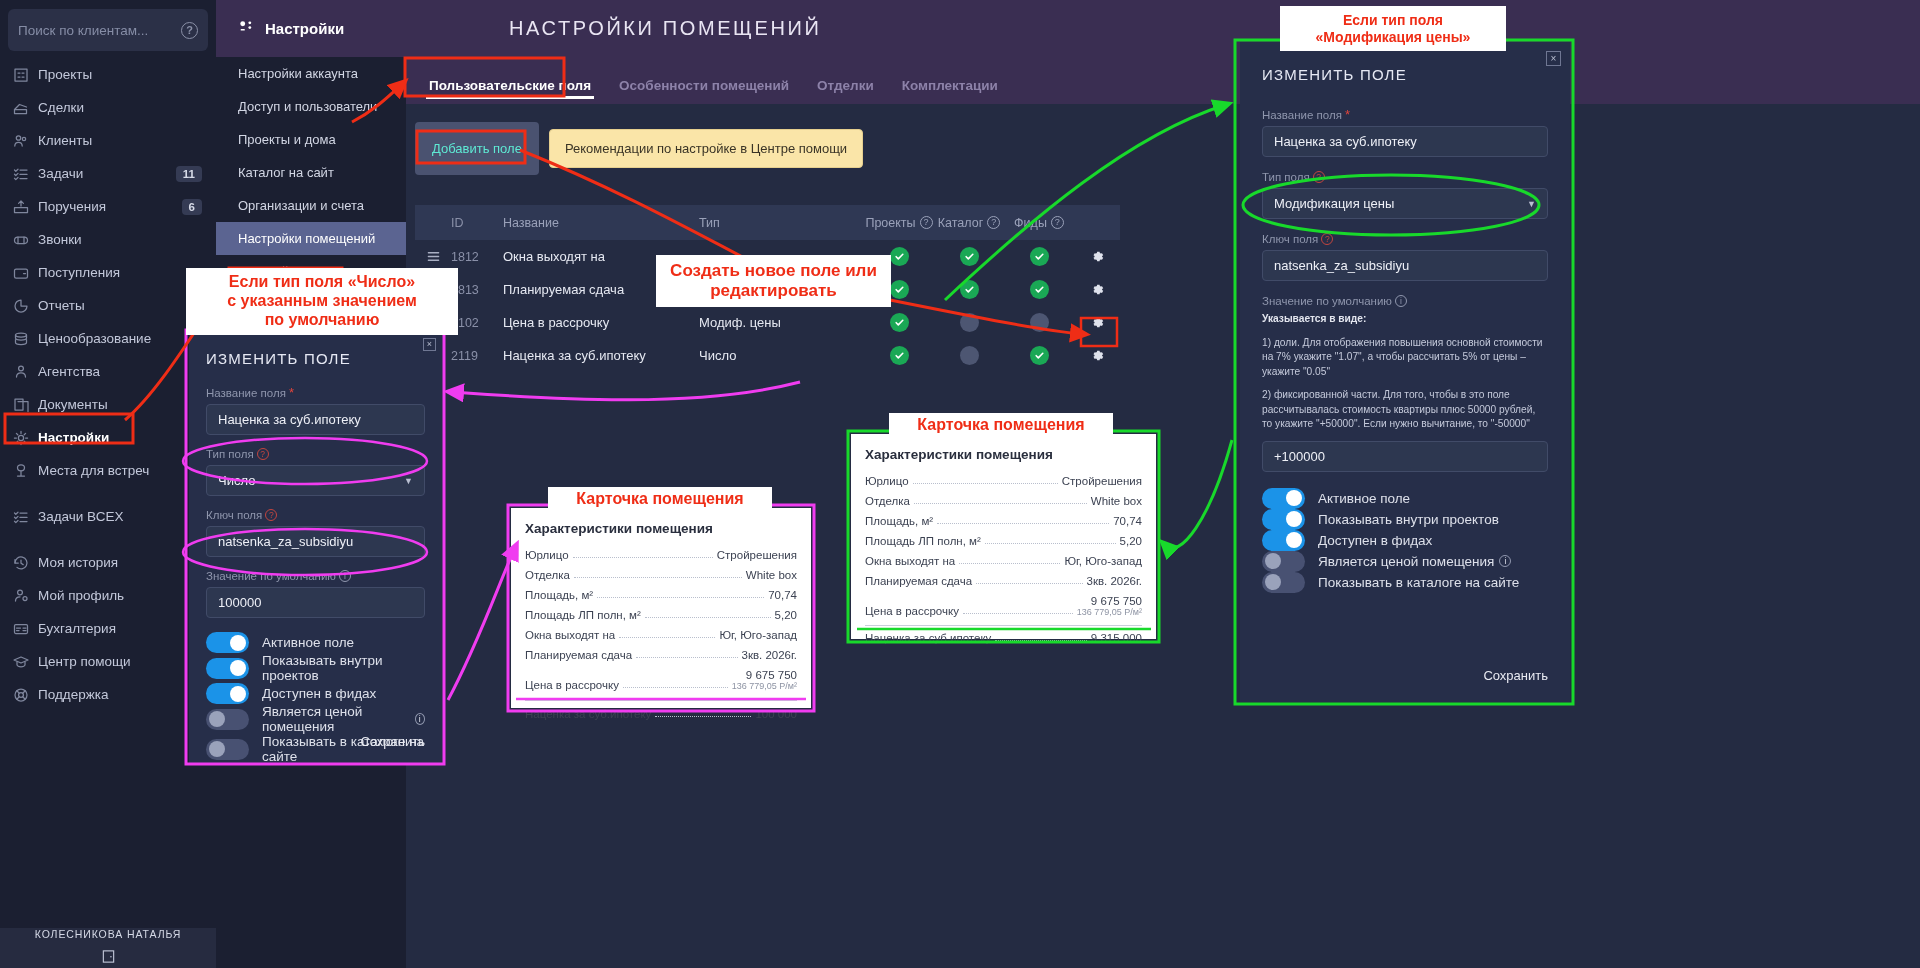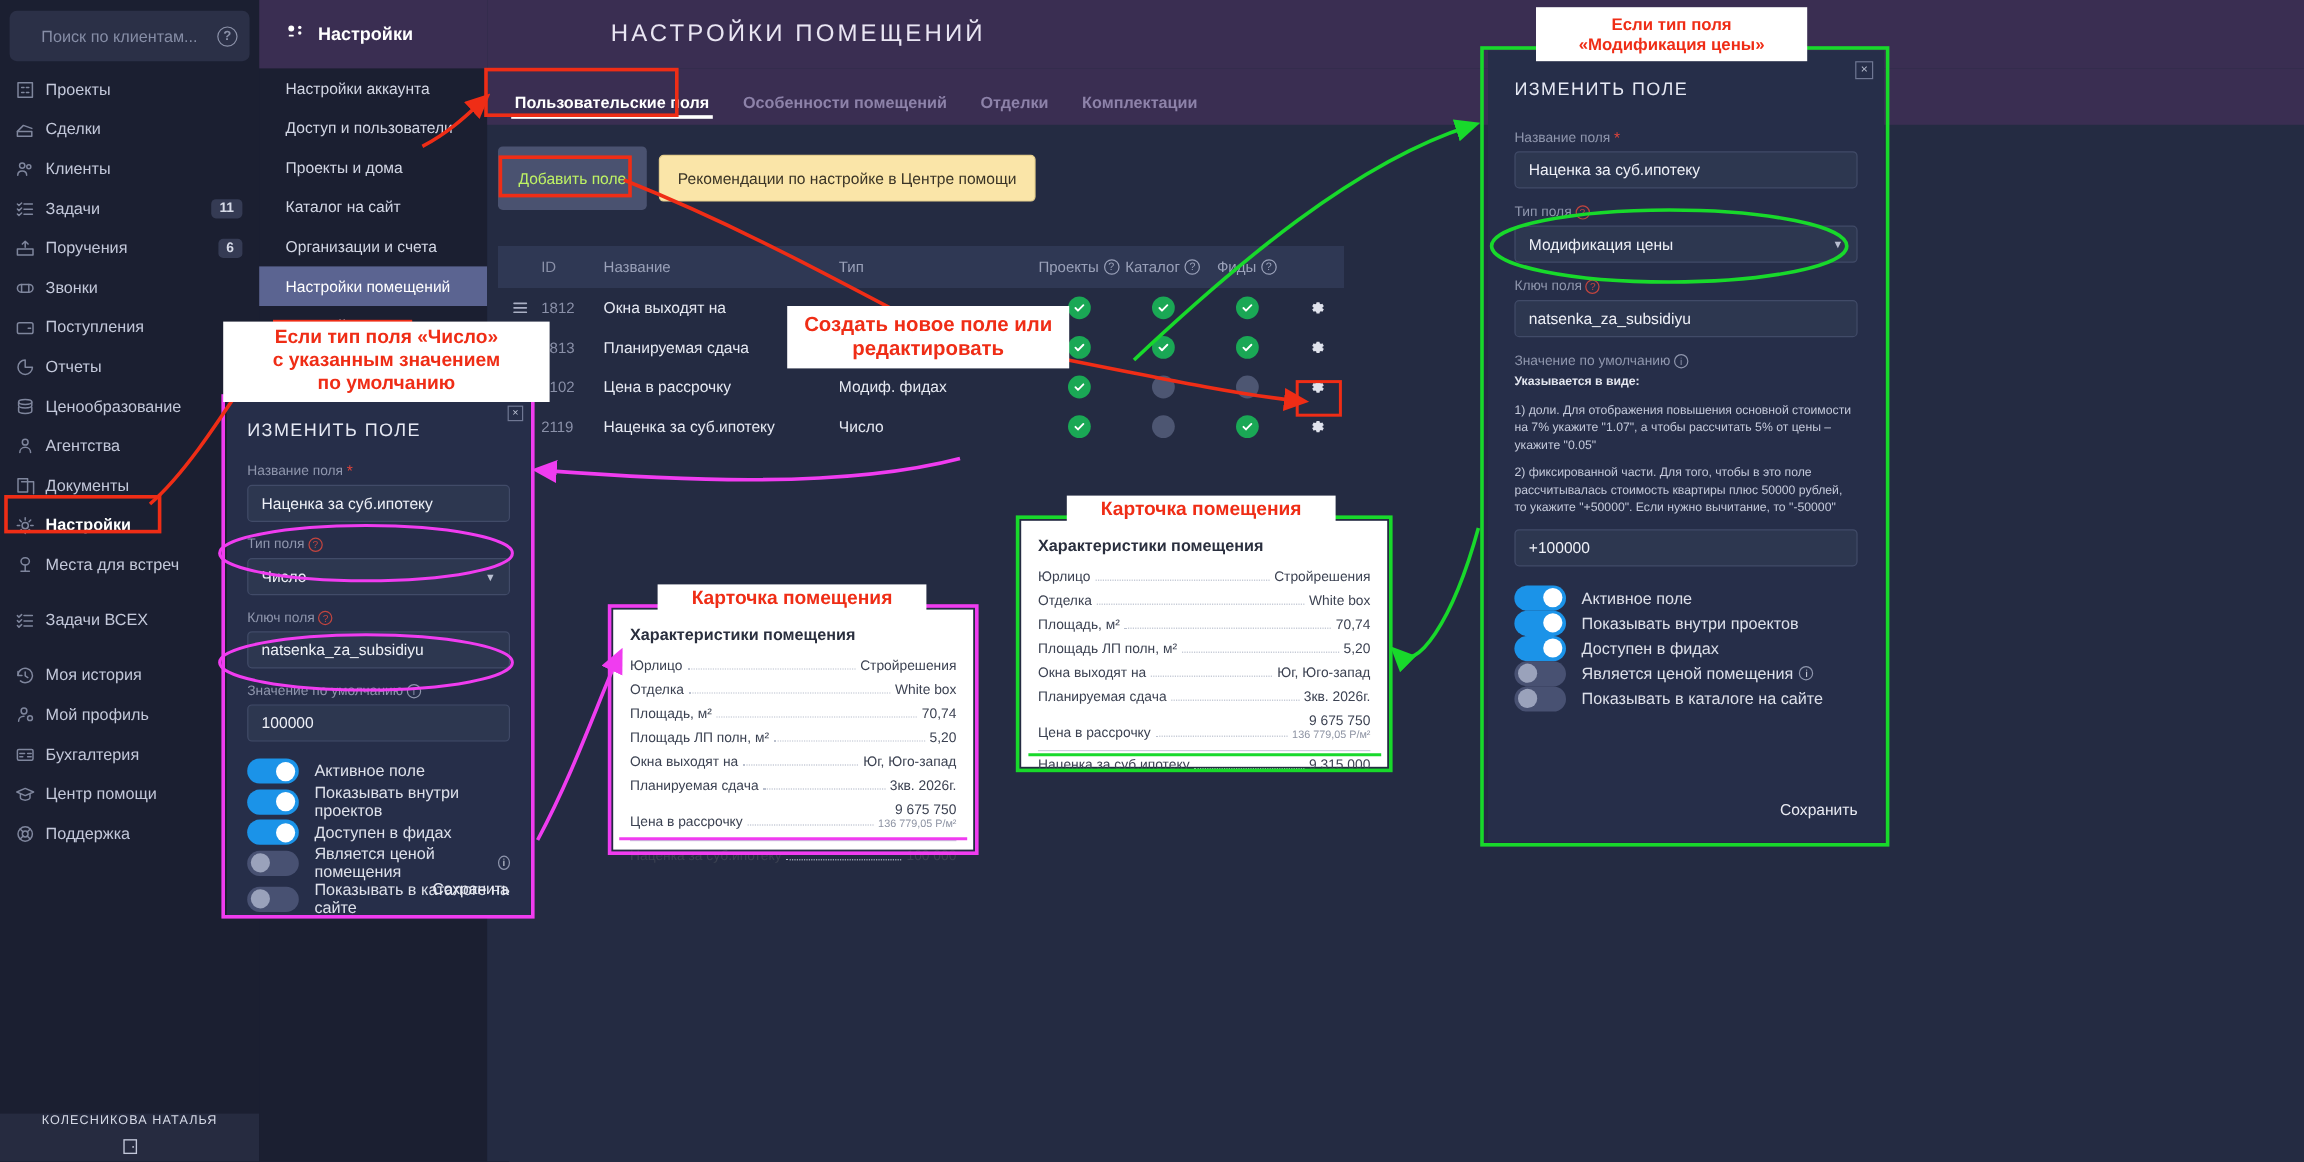--- a/index.html
+++ b/index.html
@@ -14,21 +14,21 @@
   
   .leftnav {
     position: absolute; left: 0; top: 0; width: 216px; height: 968px;
     background: #1b1f31;
   }
   .search-box {
     position: absolute; left: 8px; top: 9px; width: 200px; height: 42px;
     background: #2b3047; border-radius: 6px;
     display: flex; align-items: center; padding: 0 10px;
   }
-  .search-box .ph { color: #868da6; font-size: 13.5px; flex: 1; text-align: center; }
+  .search-box .ph { color: #868da6; font-size: 13.5px; flex: 1; }
   .qmark {
     width: 17px; height: 17px; border-radius: 50%;
     border: 1.6px solid #8b91a8; color: #8b91a8;
     font-size: 11px; line-height: 14px; text-align: center; font-weight: bold;
   }
   .nav-list { position: absolute; left: 0; top: 58px; width: 216px; }
   .nav-item {
     display: flex; align-items: center; height: 33px; padding-left: 12px;
     color: #c3c8da; font-size: 13.5px; position: relative;
   }
@@ -75,21 +75,21 @@
     color: #8d82a9; font-size: 13.5px; font-weight: bold; padding: 0 14px 11px 14px;
     position: relative;
   }
   .tab.active { color: #ffffff; }
   .tab.active::after {
     content: ""; position: absolute; left: 11px; right: 11px; bottom: 5px;
     height: 3px; background: #fff;
   }
   .toolbar { position: absolute; left: 9px; top: 122px; display: flex; align-items: center; gap: 10px; }
   .btn-add {
-    background: #4a5270; color: #bef264; font-size: 13px; border-radius: 4px;
+    background: #4a5270; color: #5eead4; font-size: 13px; border-radius: 4px;
     padding: 19px 17px; border: none;
   }
   .helper-note {
     background: #fae5a8; color: #3a3426; font-size: 13px; border-radius: 4px;
     padding: 11px 15px; border: 1px solid #e6cf8e;
   }
 
   
   .tbl { position: absolute; left: 9px; top: 205px; width: 705px; }
   .tbl-head {
@@ -519,21 +519,21 @@
             </div>
           </div>
           <div class="tbl-row">
             <div class="c-handle">
        <svg width="13" height="13" viewBox="0 0 14 14">
                 <path d="M1.5 3h11M1.5 7h11M1.5 11h11" stroke="#aab0c4" stroke-width="1.5" stroke-linecap="round"></path>
               </svg>
      </div>
      <div class="c-id">2102</div>
      <div class="c-name">Цена в рассрочку</div>
-     <div class="c-type">Модиф. фидах</div>
+     <div class="c-type">Модиф. цены</div>
      <div class="c-col">
               <span class="chk">
                 <svg width="11" height="11" viewBox="0 0 12 12">
                   <path d="M2.4 6.2l2.3 2.4L9.6 3.6" stroke="#fff" stroke-width="1.7" fill="none" stroke-linecap="round" stroke-linejoin="round"></path>
                 </svg>
               </span>
             </div>
      <div class="c-col">
               <span class="dot-off"></span>
             </div>

